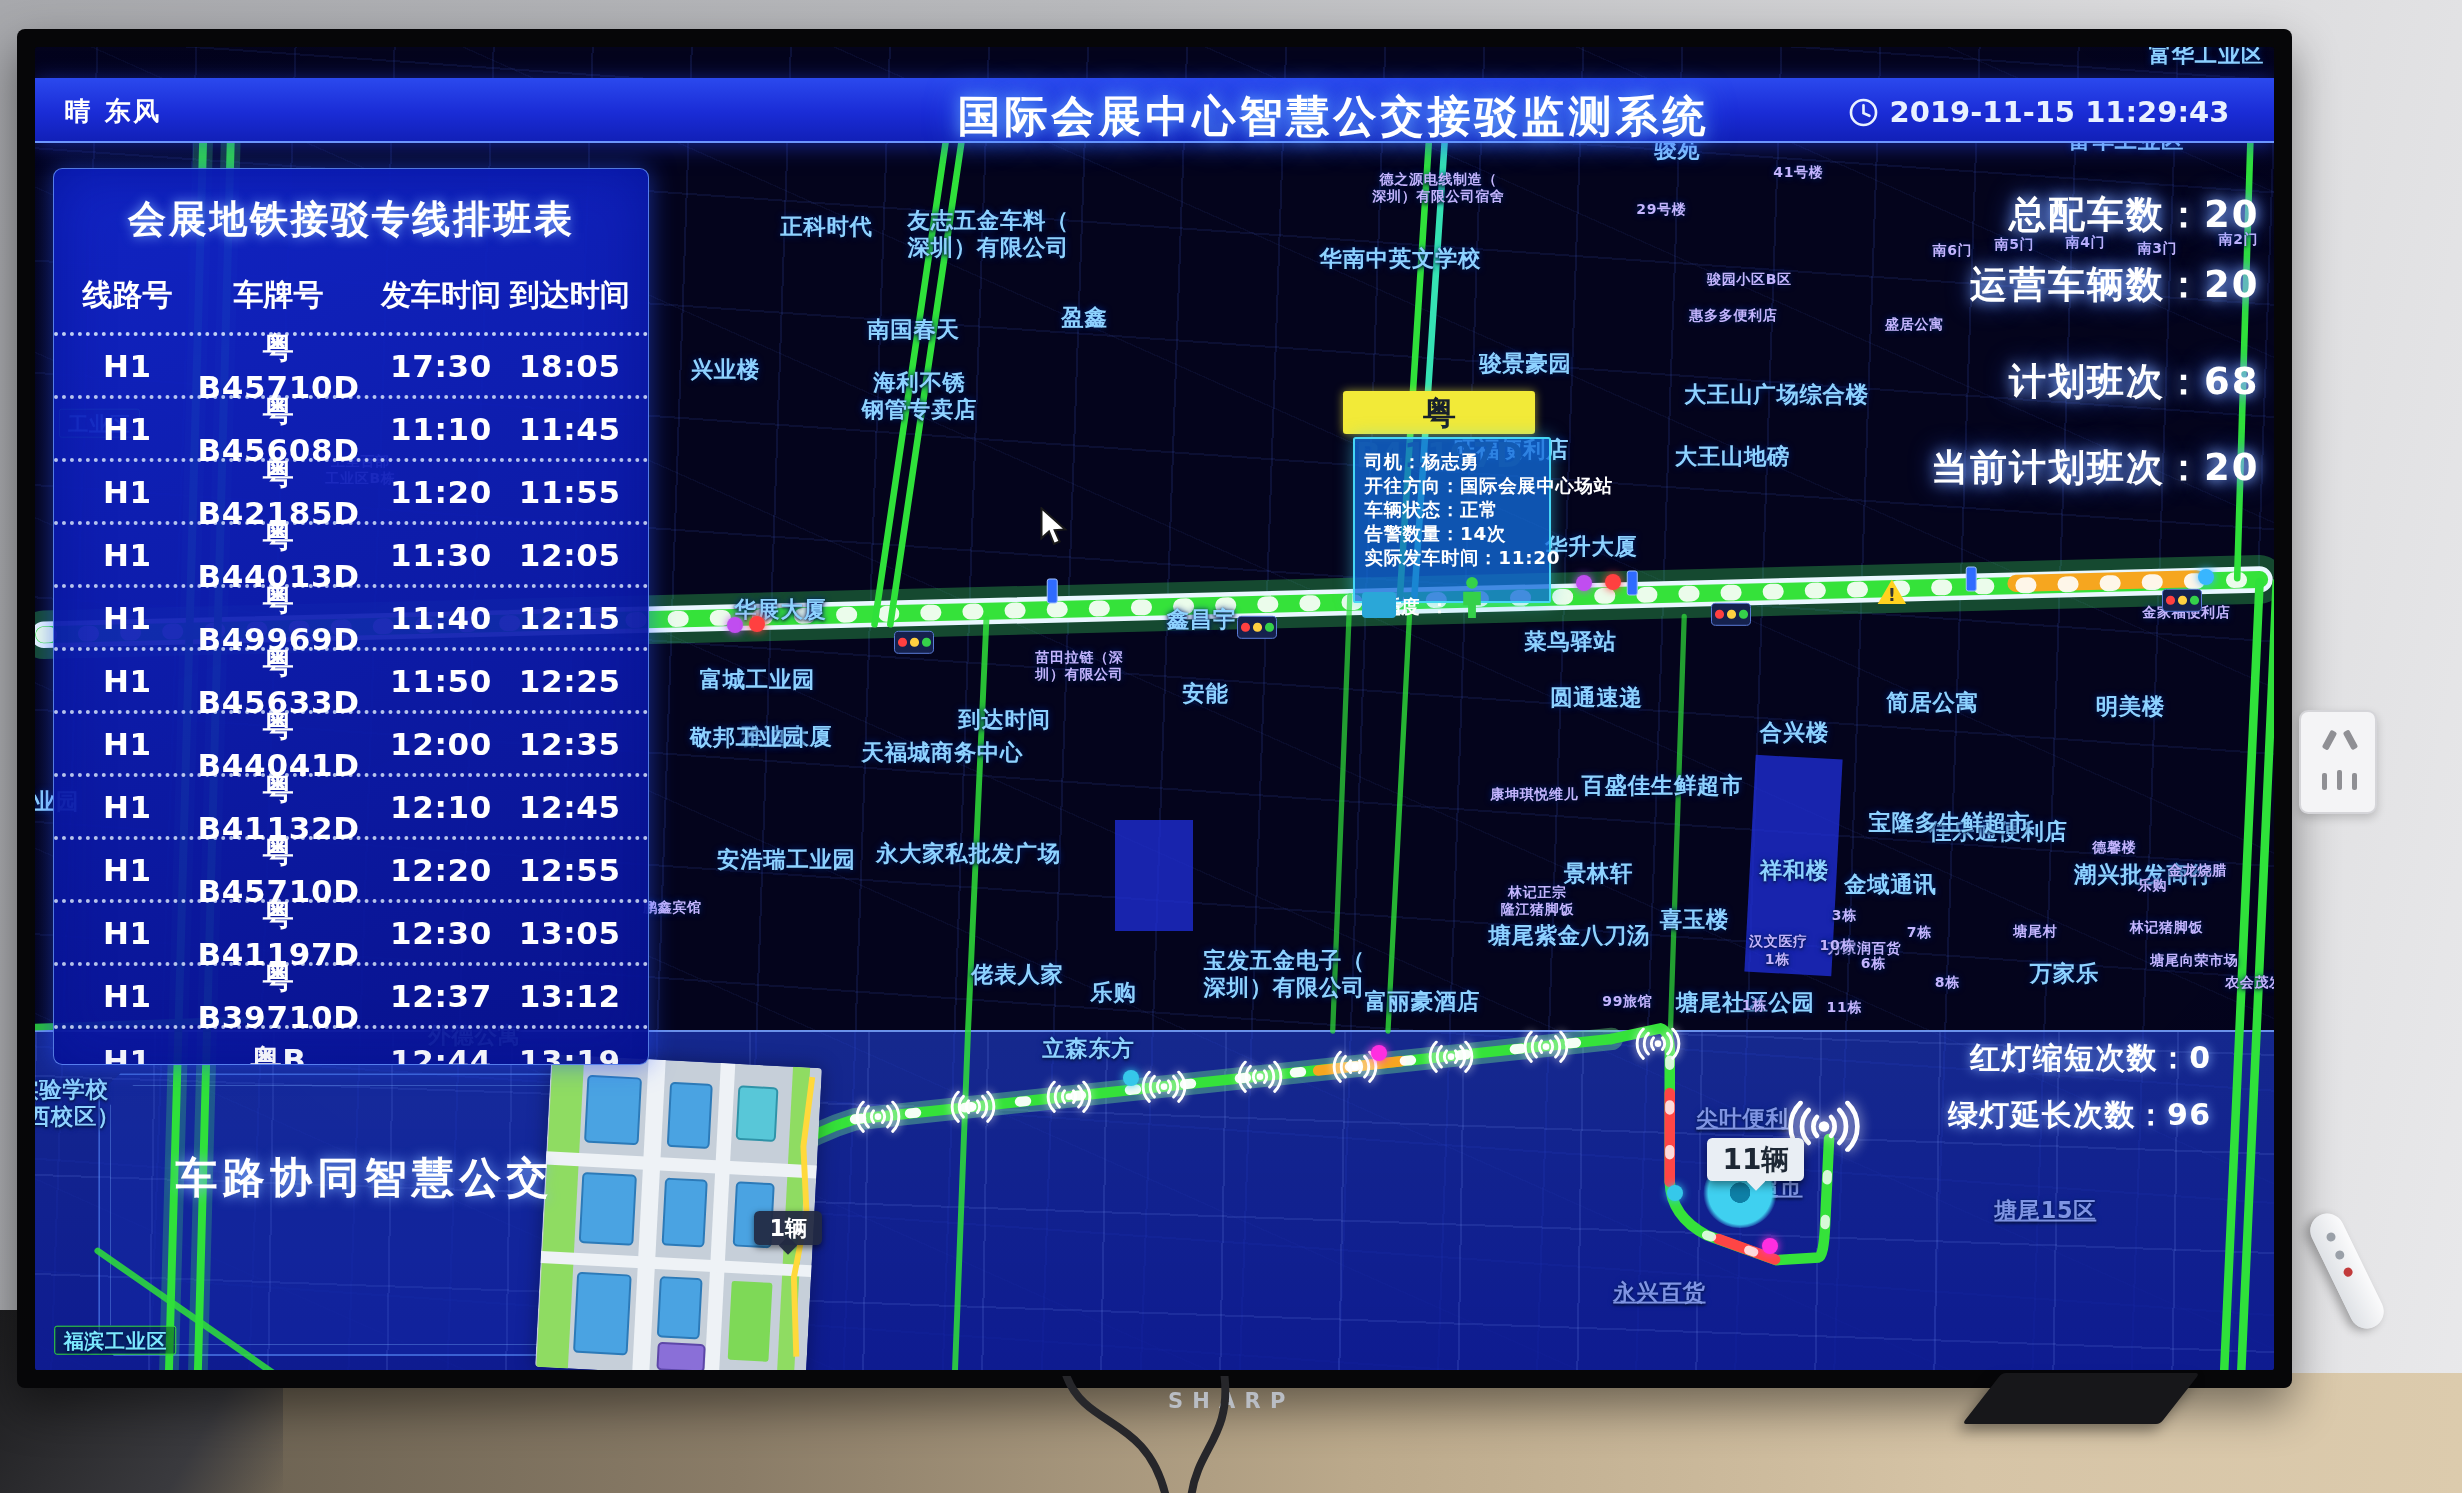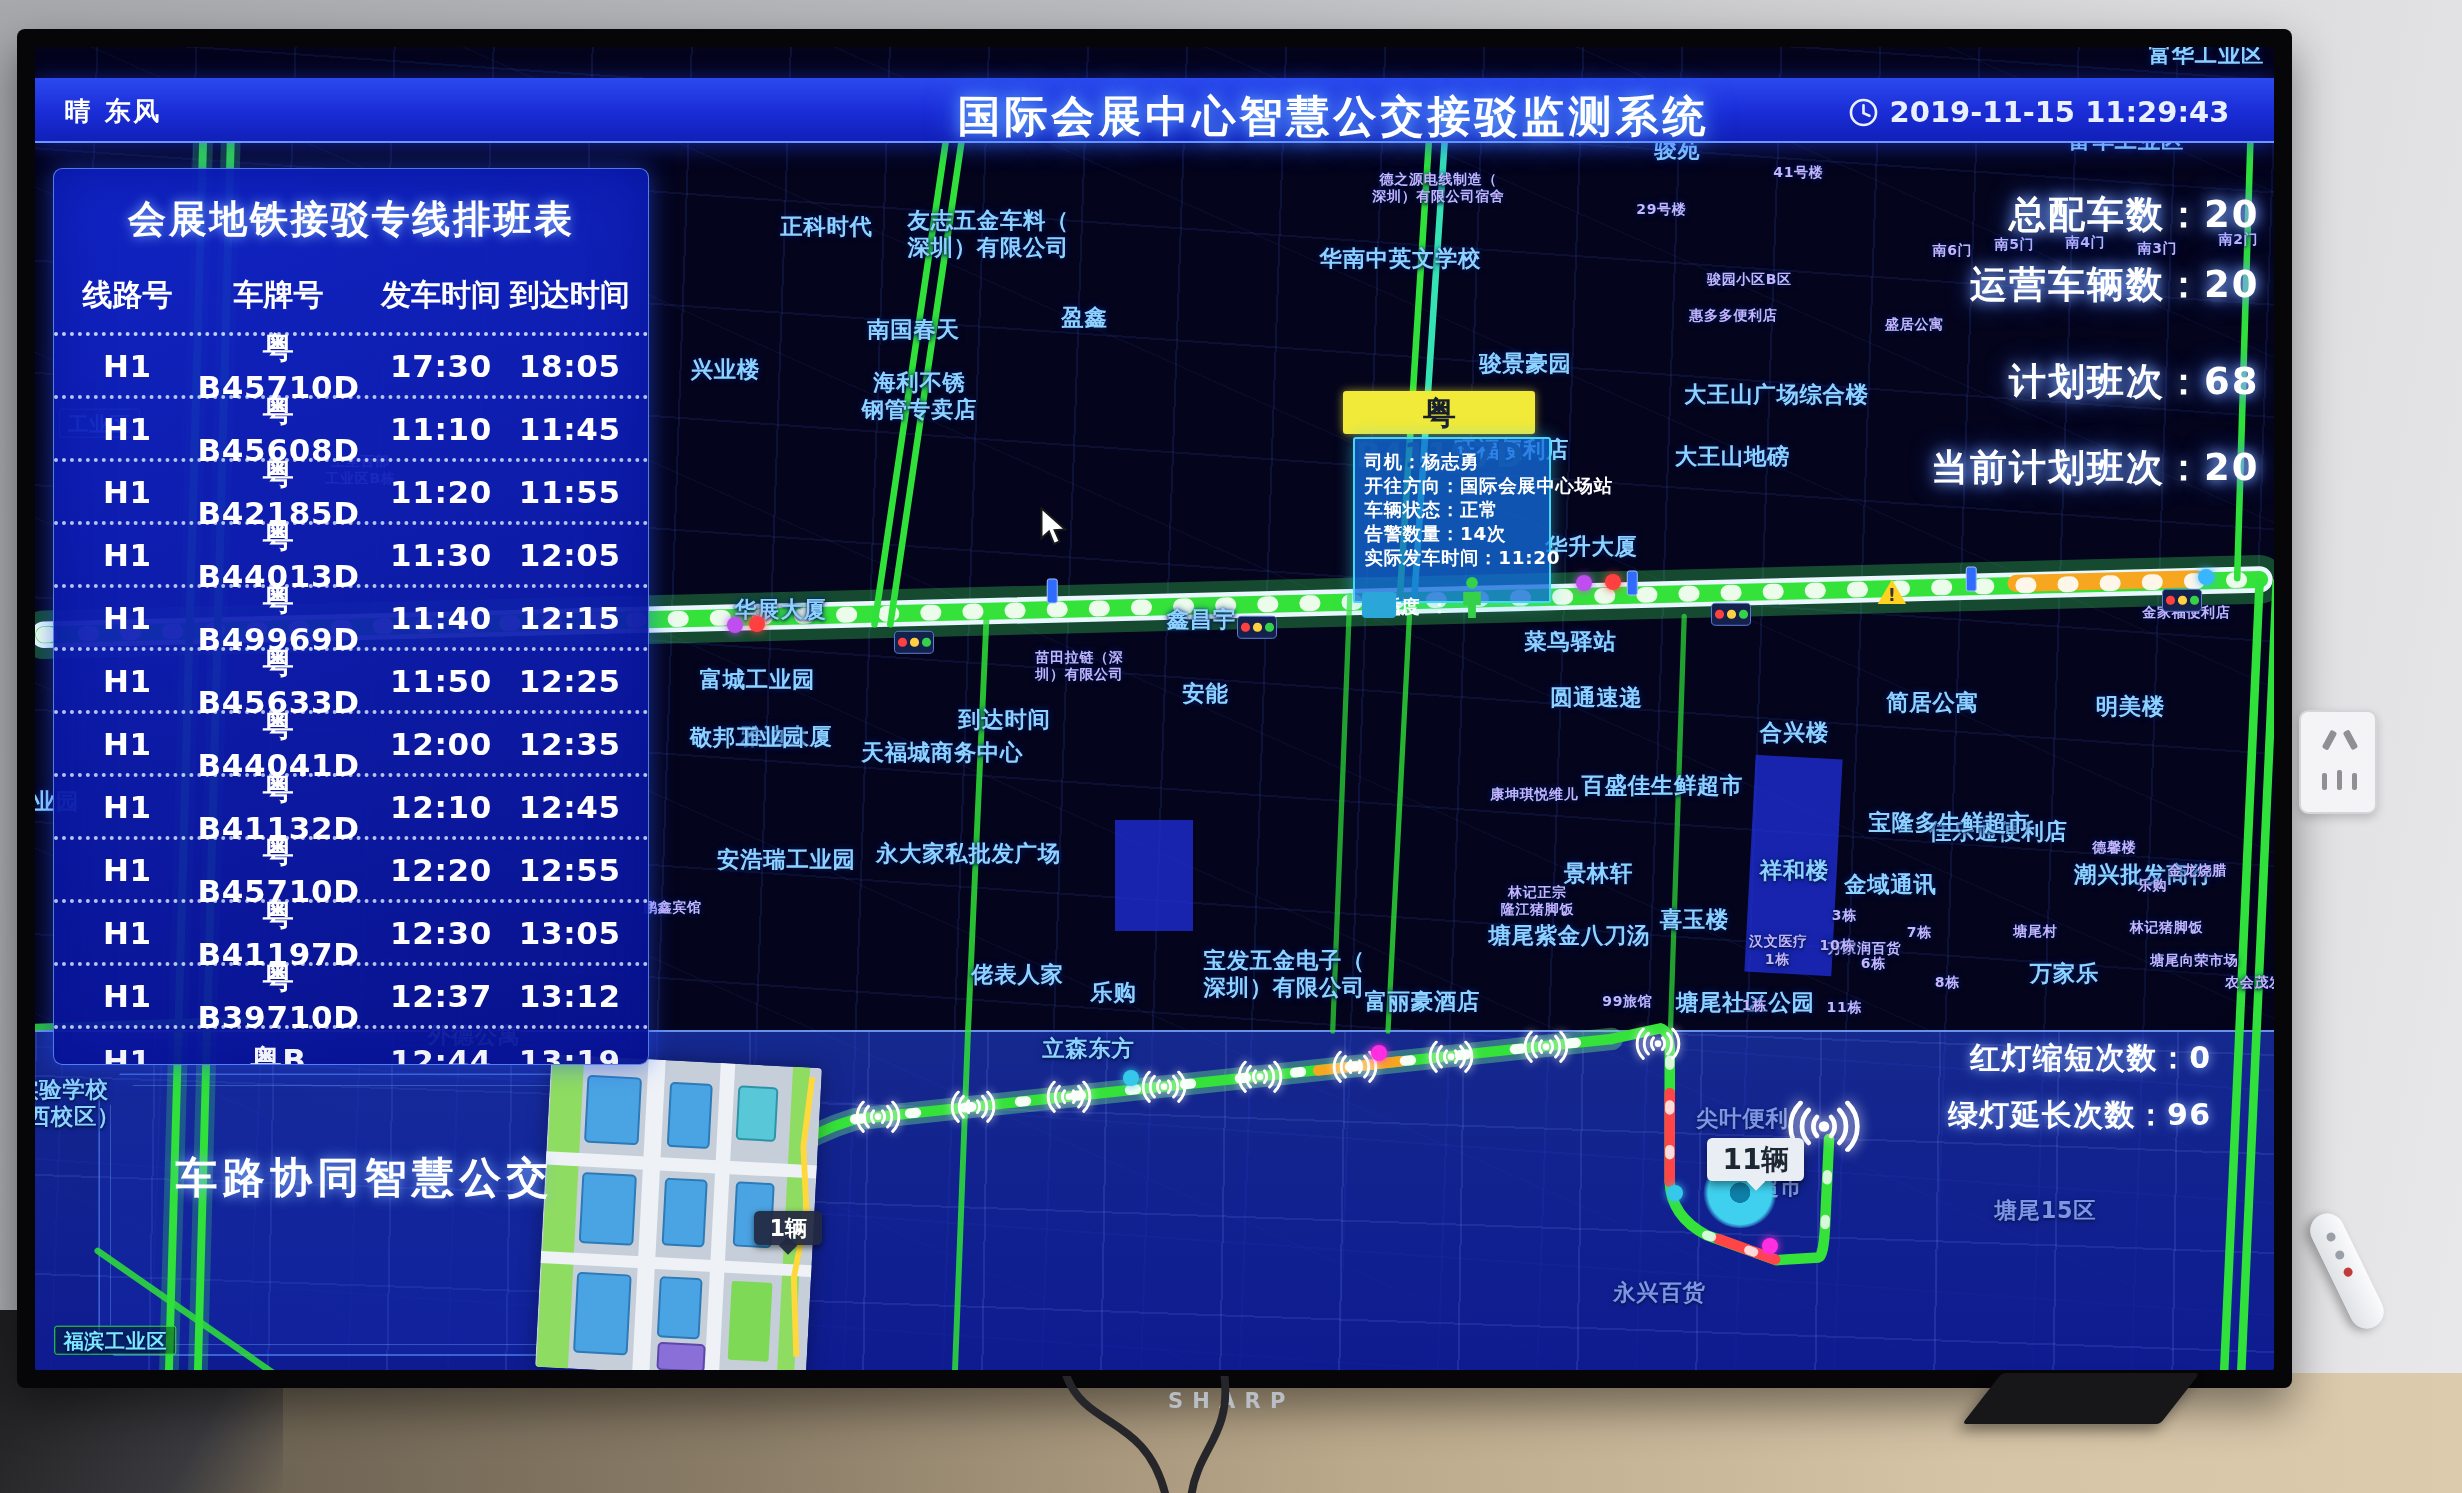--- a/index.html
+++ b/index.html
@@ -48,21 +48,21 @@
   .weather{position:absolute;left:29px;top:16px;color:#fff;font-size:26px;font-weight:bold;letter-spacing:2.6px;}
   .htitle{position:absolute;left:922px;top:9.2px;color:#fff;font-size:43px;font-weight:bold;letter-spacing:4px;
     text-shadow:0 0 16px #6fb4ff,0 0 33px #3a7bff;}
   .htime{position:absolute;right:46px;top:17px;color:#e9f1ff;font-size:29px;font-weight:bold;display:flex;align-items:center;gap:12px;}
   .htime svg{width:29px;height:29px;}
   
   .maplabel{position:absolute;transform:translate(-50%,-50%);color:#8ed2ff;font-size:22.4px;font-weight:600;
     text-shadow:0 0 6.6px rgba(0,40,140,.95),0 1.3px 3.3px #000;white-space:pre-line;text-align:center;
     letter-spacing:0.7px;z-index:5;line-height:1.2;}
   .maplabel.sm{font-size:14px;color:#c4b5fd;}
-  .maplabel.dim{color:#93a9f2;opacity:.85;}
+  .maplabel.dim{color:#93a9f2;opacity:.85;text-decoration:underline;}
   .maplabel.box{border:1.3px solid #35e23a;color:#7ceaff;padding:1.3px 8px;font-size:20px;border-radius:2.6px;
     background:rgba(0,35,25,.4);}
   
   .wifi{position:absolute;width:47px;height:33px;transform:translate(-50%,-50%);z-index:6;
     filter:drop-shadow(0 0 4px rgba(255,255,255,.8));}
   .tl{position:absolute;width:40px;height:22.4px;transform:translate(-50%,-50%);background:#15214d;
     border:1.3px solid #5a7bd6;border-radius:4.6px;display:flex;align-items:center;justify-content:center;gap:3.3px;z-index:6;}
   .tl i{width:8.6px;height:8.6px;border-radius:50%;}
   .tl .r{background:#ff4040}.tl .y{background:#ffd040}.tl .g{background:#35d14a}
   .bar{position:absolute;width:10.5px;height:25px;transform:translate(-50%,-50%);background:#2f6bff;

